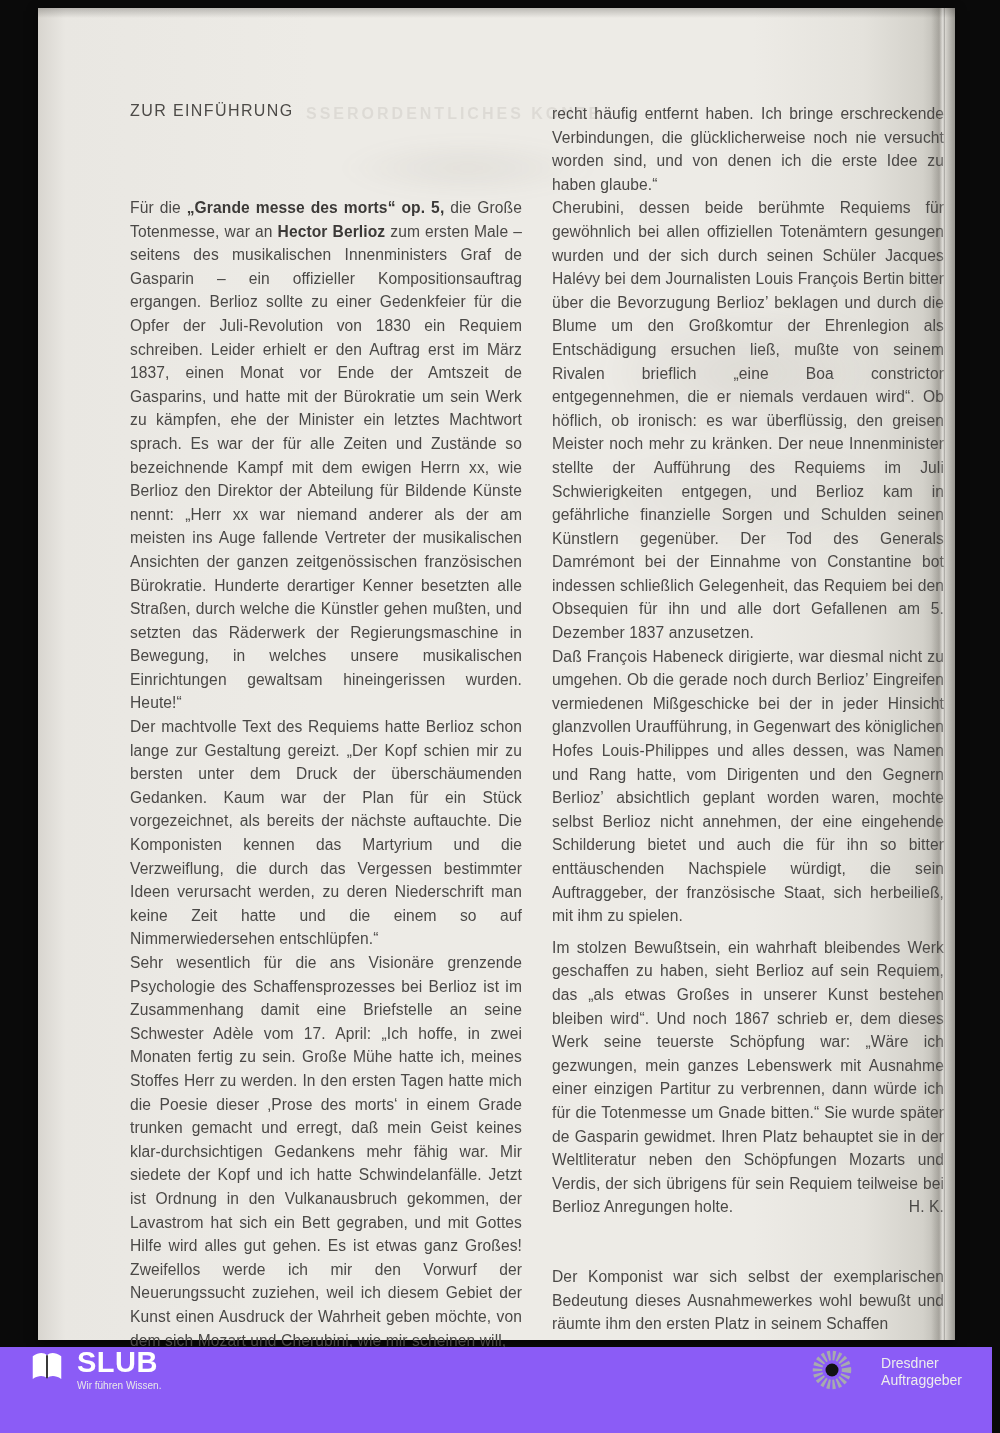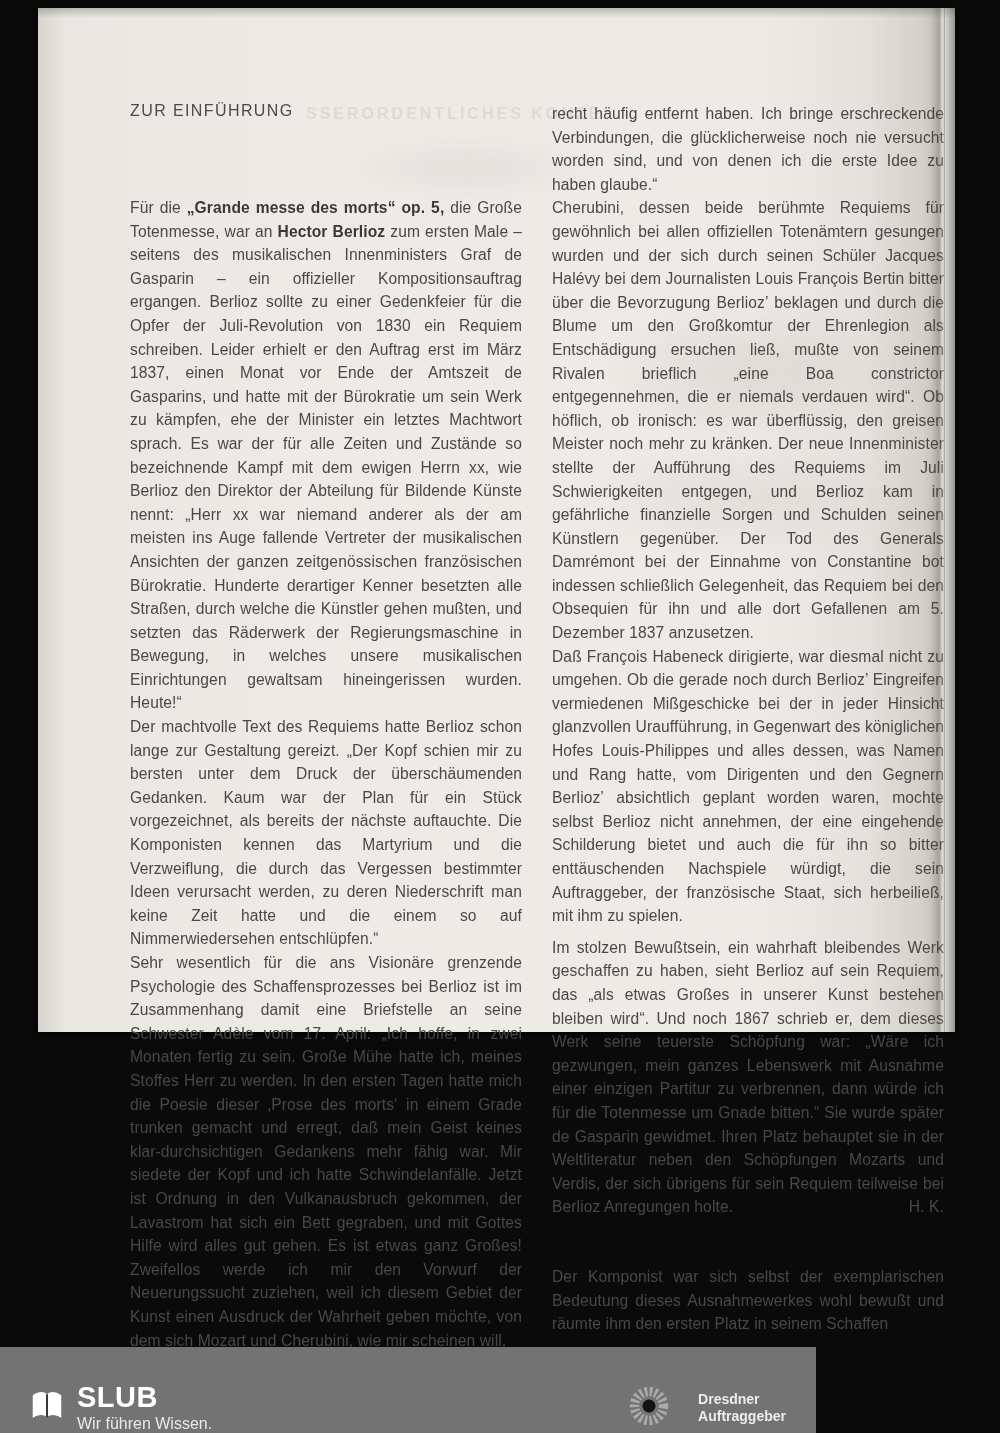--- a/index.html
+++ b/index.html
@@ -6,21 +6,21 @@
   body {
     width:1000px; height:1433px;
     background:#070707;
     font-family:"Liberation Sans","DejaVu Sans",sans-serif;
     position:relative; overflow:hidden;
   }
   .canvas { position:absolute; inset:0; background:#0a0a0a; }
 
   
   .page {
-    position:absolute; left:38px; top:8px; width:917px; height:1024px;
+    position:absolute; left:38px; top:8px; width:917px; height:1332px;
     background:linear-gradient(90deg,#d8d5cf 0%,#e9e7e2 3%,#edebe6 30%,#edebe6 78%,#e4e2dc 90%,#d3d1ca 96.5%,#bdbbb4 98.2%,#e0ded8 98.8%,#97958f 100%);
     box-shadow:0 3px 10px rgba(0,0,0,.6);
   }
   .page::after { 
     content:""; position:absolute; right:10px; top:0; bottom:0; width:14px;
     background:linear-gradient(90deg,transparent,rgba(60,55,48,.18) 60%,rgba(255,255,255,.25) 85%,rgba(40,38,34,.35) 100%);
     pointer-events:none;
   }
   .page::before { 
     content:""; position:absolute; left:0; right:0; top:0; height:10px;
@@ -55,30 +55,30 @@
   .col-left  { left:92px;  top:188px; }
   .col-right { left:514px; top:94px;  }
   .para { margin:0; }
   .para.sp-small { margin-top:8px; }
   .para.sp-large { margin-top:46px; }
   .b   { font-weight:bold; color:#3b3937;margin-top:32px; }
   .sig { float:right; }
 
   
   .footer {
-    position:absolute; left:0; top:1347px; width:816px; height:86px;
-    background:#737373;
-    display:flex; align-items:flex-end; justify-content:space-between;
+    position:absolute; left:0; top:1347px; width:992px; height:86px;
+    background:#8b5cf6;
+    display:flex; align-items:flex-start; justify-content:space-between;
     box-sizing:border-box; padding:0 30px 0 28px;
   }
   .slub-block { display:flex; align-items:center; gap:11px; }
   .slub-text { display:flex; flex-direction:column; }
   .slub-wordmark { color:#ffffff; font-size:29px; font-weight:bold; letter-spacing:.5px; line-height:30px; }
-  .slub-tagline  { color:#e9e9e9; font-size:16px; margin-top:3px; }
-  .phil-block { display:flex; align-items:center; gap:26px;font-weight:bold; }
+  .slub-tagline  { color:#e9e9e9; font-size:10px; margin-top:3px; }
+  .phil-block { display:flex; align-items:center; gap:26px; }
   .phil-text { color:#ededed; font-size:14px; line-height:17.5px; }
 </style>
 </head>
 <body>
 
 <div class="canvas">
 
   <div class="page">
 
     <div class="page-header">ZUR EINFÜHRUNG</div>

